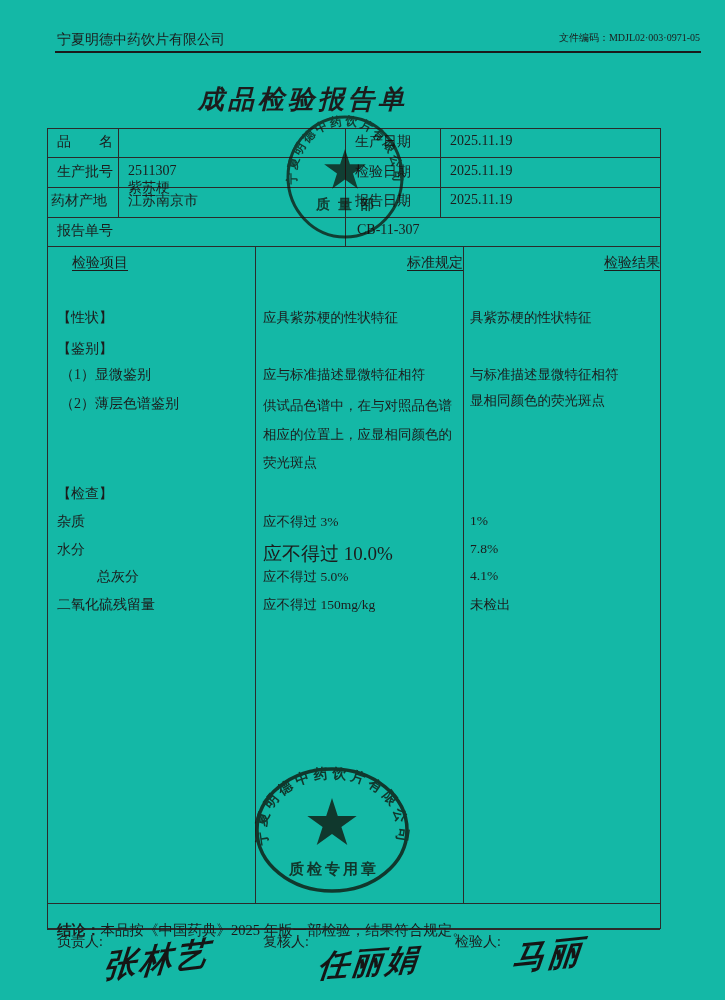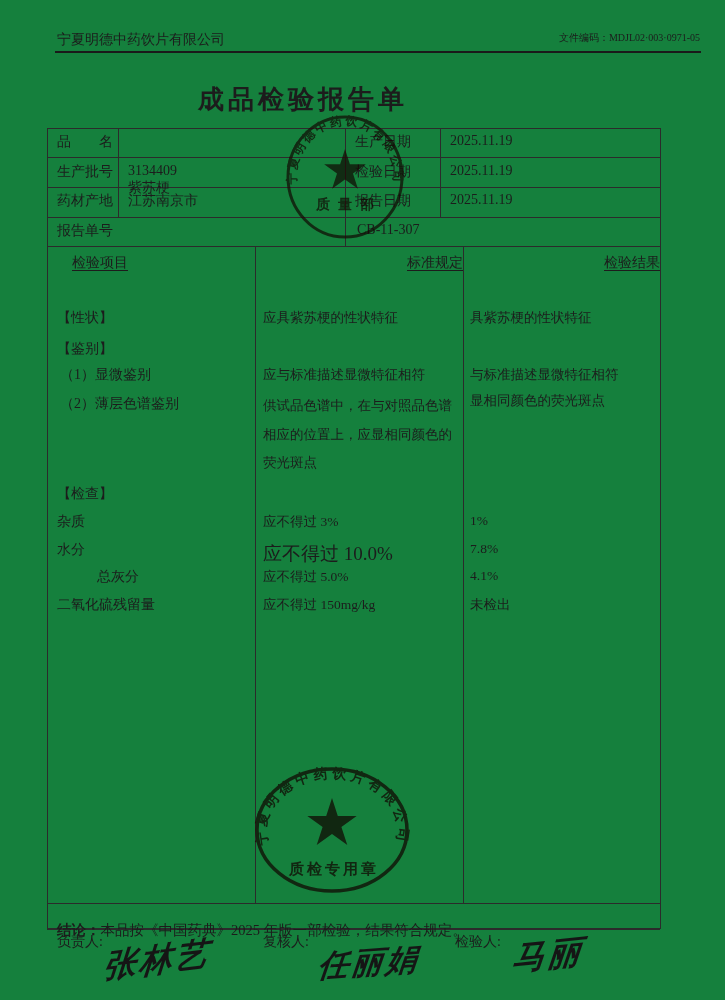--- a/index.html
+++ b/index.html
@@ -1,17 +1,17 @@
 <!DOCTYPE html>
 <html><head>
 <meta charset="utf-8">
 <style>
   html,body{margin:0;padding:0;background:#ffffff;}
   #page{
-    position:relative;width:725px;height:1000px;background:#15803d;overflow:hidden;
+    position:relative;width:725px;height:1000px;background:#14b8a6;overflow:hidden;
     font-family:"Liberation Serif","DejaVu Serif",serif;color:#1c1c1c;font-size:14px;
   }
   .abs{position:absolute;white-space:nowrap;}
   .hline{position:absolute;background:#2b2b2b;height:1px;}
   .vline{position:absolute;background:#2b2b2b;width:1px;}
   .toprule{position:absolute;background:#1a1a1a;height:2px;}
   .doc-title{font-size:26px;font-weight:bold;letter-spacing:4px;}
   .colhead{text-decoration:underline;text-underline-offset:3px;}
   .center{text-align:right;}
   .wrapblock{white-space:normal;line-height:28.5px;}
@@ -29,21 +29,21 @@
 <body>
 
 <div id="page">
 
   <div class="abs" style="left:57px;top:31px;">宁夏明德中药饮片有限公司</div>
   <div class="abs" style="right:25px;top:31px;font-size:10px;">
     <span>文件编码：</span><span>MDJL02·003·0971-05</span>
   </div>
   <div class="toprule" style="left:55px;top:51px;width:646px;"></div>
 
-  <div class="abs doc-title" style="left:0;top:82px;width:606px;text-align:center;">成品检验报告单</div>
+  <div class="abs doc-title" style="left:0;top:82px;width:606px;text-align:center;font-style:italic;">成品检验报告单</div>
 
   <div class="hline" style="left:47px;top:128px;width:613px;"></div>
   <div class="hline" style="left:47px;top:157px;width:613px;"></div>
   <div class="hline" style="left:47px;top:187px;width:613px;"></div>
   <div class="hline" style="left:47px;top:217px;width:613px;"></div>
   <div class="hline" style="left:47px;top:246px;width:613px;"></div>
   <div class="hline" style="left:47px;top:903px;width:613px;"></div>
   <div class="hline" style="left:47px;top:928px;width:613px;height:2px;"></div>
   <div class="vline" style="left:47px;top:128px;height:801px;"></div>
   <div class="vline" style="left:660px;top:128px;height:801px;"></div>
@@ -52,25 +52,25 @@
   <div class="vline" style="left:440px;top:128px;height:89px;"></div>
   <div class="vline" style="left:255px;top:246px;height:657px;"></div>
   <div class="vline" style="left:463px;top:246px;height:657px;"></div>
 
   <div class="abs" style="left:57px;top:133px;">品　　名</div>
   <div class="abs" style="left:128px;top:133px;margin-top:46px;">紫苏梗</div>
   <div class="abs" style="left:355px;top:133px;">生产日期</div>
   <div class="abs" style="left:450px;top:133px;">2025.11.19</div>
 
   <div class="abs" style="left:57px;top:163px;">生产批号</div>
-  <div class="abs" style="left:128px;top:163px;">3134409</div>
+  <div class="abs" style="left:128px;top:163px;">2511307</div>
   <div class="abs" style="left:355px;top:163px;">检验日期</div>
   <div class="abs" style="left:450px;top:163px;">2025.11.19</div>
 
-  <div class="abs" style="left:57px;top:192px;">药材产地</div>
+  <div class="abs" style="left:51px;top:192px;">药材产地</div>
   <div class="abs" style="left:128px;top:192px;">江苏南京市</div>
   <div class="abs" style="left:355px;top:192px;">报告日期</div>
   <div class="abs" style="left:450px;top:192px;">2025.11.19</div>
 
   <div class="abs" style="left:57px;top:222px;">报告单号</div>
   <div class="abs" style="left:357px;top:222px;">CB-11-307</div>
 
   <div class="abs colhead" style="left:72px;top:254px;">检验项目</div>
   <div class="abs colhead center" style="left:255px;top:254px;width:208px;">标准规定</div>
   <div class="abs colhead center" style="left:463px;top:254px;width:197px;">检验结果</div>

